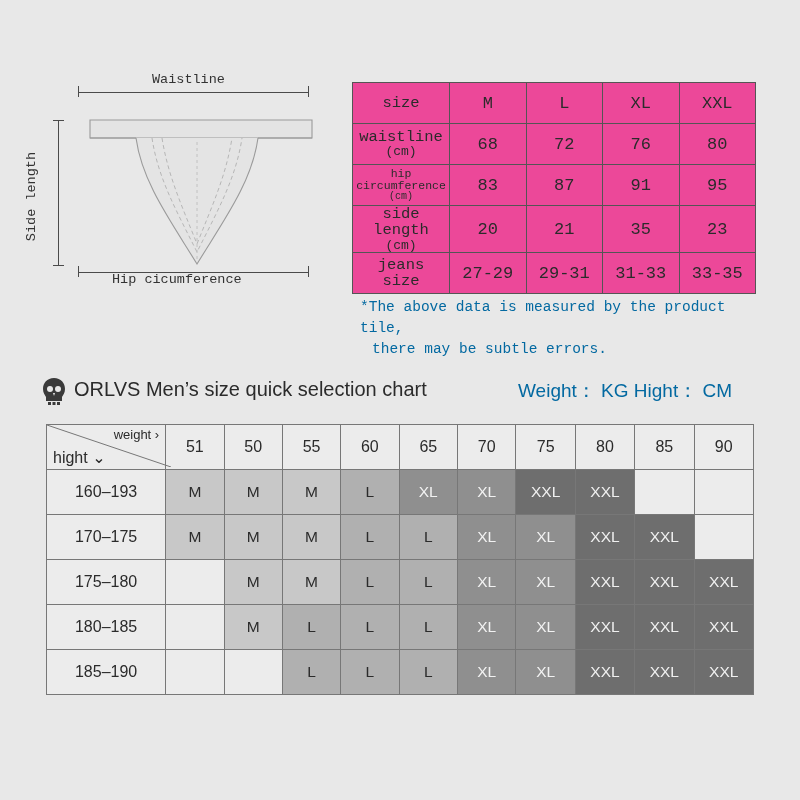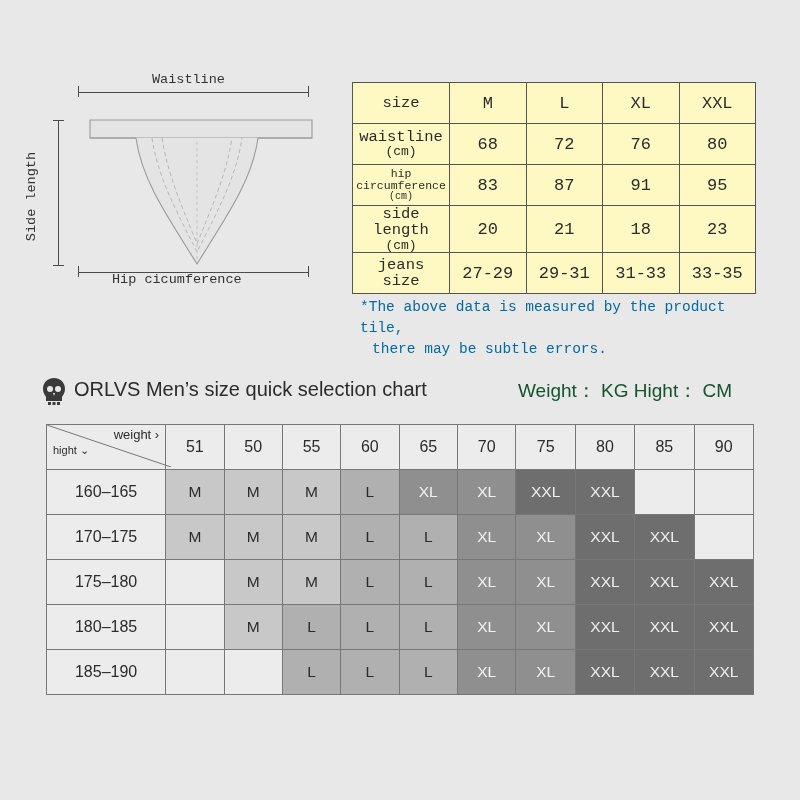--- a/index.html
+++ b/index.html
@@ -72,21 +72,21 @@
   
   #size-table-wrap {
     position: absolute;
     left: 352px;
     top: 82px;
     width: 404px;
   }
   table.size-table {
     border-collapse: collapse;
     width: 404px;
-    background: #fef9c3;
+    background: #ec4899;
   }
   table.size-table td {
     border: 1px solid #555;
     text-align: center;
     vertical-align: middle;
     font-size: 17px;
     color: #2b2b2b;
     height: 40px;
     padding: 0 2px;
   }
@@ -135,21 +135,21 @@
     top: 6px;
     font-size: 20px;
     color: #2b2b2b;
     white-space: nowrap;
   }
   #weight-height-legend {
     position: absolute;
     left: 518px;
     top: 6px;
     font-size: 19px;
-    color: #14532d;
+    color: #0369a1;
     white-space: nowrap;
   }
 
   
   #matrix-wrap {
     position: absolute;
     left: 46px;
     top: 424px;
     width: 708px;
   }
@@ -181,22 +181,22 @@
   }
   td.corner .w-lab {
     position: absolute;
     right: 6px;
     top: 2px;
     font-size: 13px;
   }
   td.corner .h-lab {
     position: absolute;
     left: 6px;
-    bottom: 12px;
-    font-size: 11px;
+    bottom: 2px;
+    font-size: 16px;
   }
   .cell-M   { background: #c8c8c8 !important; }
   .cell-L   { background: #b0b0b0 !important; }
   .cell-XL  { background: #8f8f8f !important; color: #f2f2f2 !important; }
   .cell-XXL { background: #6e6e6e !important; color: #f0f0f0 !important; }
   .cell-empty { background: #ececec !important; }
 </style>
 </head>
 <body>
 
@@ -257,21 +257,21 @@
           <td>87</td>
           <td>91</td>
           <td>95</td>
         </tr>
         <tr>
           <td class="rowhead">
             <span>side length</span><span class="sub">(cm)</span>
           </td>
           <td>20</td>
           <td>21</td>
-          <td>18</td>
+          <td>35</td>
           <td>23</td>
         </tr>
         <tr>
           <td class="rowhead"><span>jeans size</span></td>
           <td>27-29</td>
           <td>29-31</td>
           <td>31-33</td>
           <td>33-35</td>
         </tr>
       </tbody>
@@ -315,21 +315,21 @@
         <td class="colhead">60</td>
         <td class="colhead">65</td>
         <td class="colhead">70</td>
         <td class="colhead">75</td>
         <td class="colhead">80</td>
         <td class="colhead">85</td>
         <td class="colhead">90</td>
       </tr>
 
       <tr>
-        <td class="rowhead">160–165</td>
+        <td class="rowhead">160–193</td>
         <td class="mcell cell-M">M</td>
         <td class="mcell cell-M">M</td>
         <td class="mcell cell-M">M</td>
         <td class="mcell cell-L">L</td>
         <td class="mcell cell-XL">XL</td>
         <td class="mcell cell-XL">XL</td>
         <td class="mcell cell-XXL">XXL</td>
         <td class="mcell cell-XXL">XXL</td>
         <td class="mcell cell-empty"></td>
         <td class="mcell cell-empty"></td>

